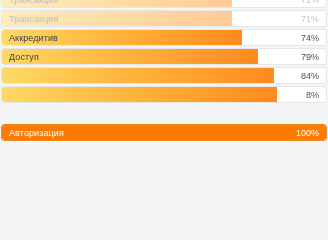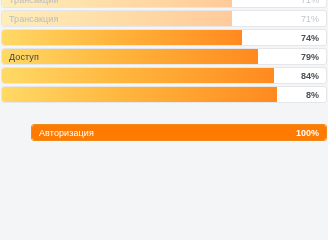--- a/index.html
+++ b/index.html
@@ -48,21 +48,20 @@
     border-radius: 2px 0 0 2px;
     background: linear-gradient(to right, #ffd966 0%, #ffb53d 45%, #ff8a1f 100%);
   }
 
   .row.faded .fill {
     opacity: 0.45;
   }
 
   .row.complete .track {
     border-color: #f08c1a;
-    margin-left: 30px;
   }
   .row.complete .fill {
     background: #ff7a00;
     border-radius: 2px;
   }
 
   .label {
     position: absolute;
     left: 7px;
     top: 0;
@@ -81,21 +80,21 @@
     color: #ffffff;
   }
 
   .value {
     position: absolute;
     right: 7px;
     top: 0;
     height: 17px;
     line-height: 17px;
     font-size: 9px;
-    font-weight: bold;
+    font-weight: normal;
     color: #4a4f55;
     white-space: nowrap;
     z-index: 2;
   }
   .row.faded .value {
     color: #c2c5ca;
     font-weight: normal;
   }
   .row.complete .value {
     color: #ffffff;
@@ -121,20 +120,21 @@
     <div class="row faded">
       <div class="track">
         <div class="fill" style="width: 71%;"></div>
         <span class="label">Транcакция</span>
         <span class="value">71%</span>
       </div>
     </div>
     <div class="row">
       <div class="track">
         <div class="fill" style="width: 74%;"></div>
+        <span class="label">Аккредитив</span>
         <span class="value">74%</span>
       </div>
     </div>
     <div class="row">
       <div class="track">
         <div class="fill" style="width: 79%;"></div>
         <span class="label">Доступ</span>
         <span class="value">79%</span>
       </div>
     </div>

